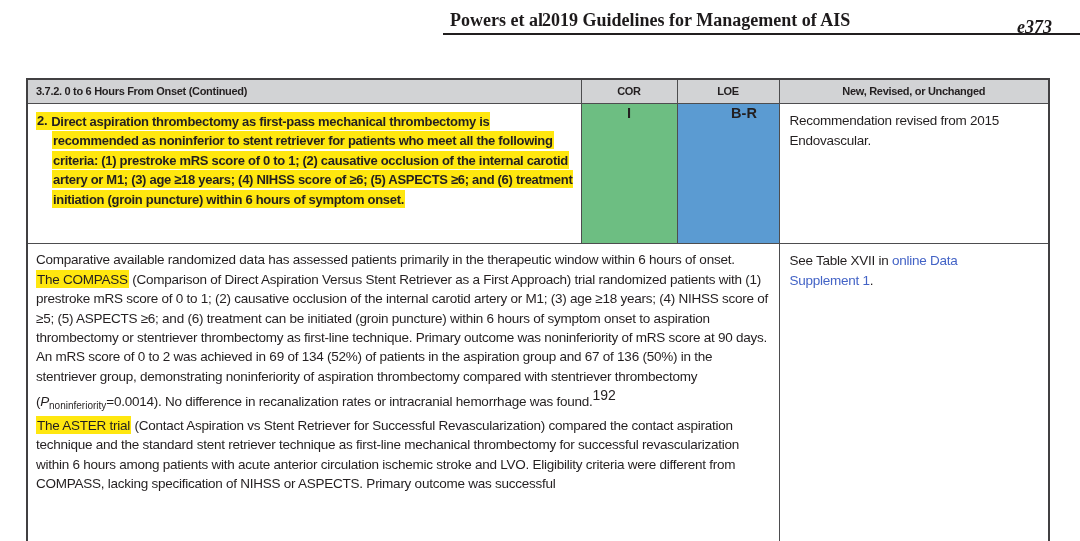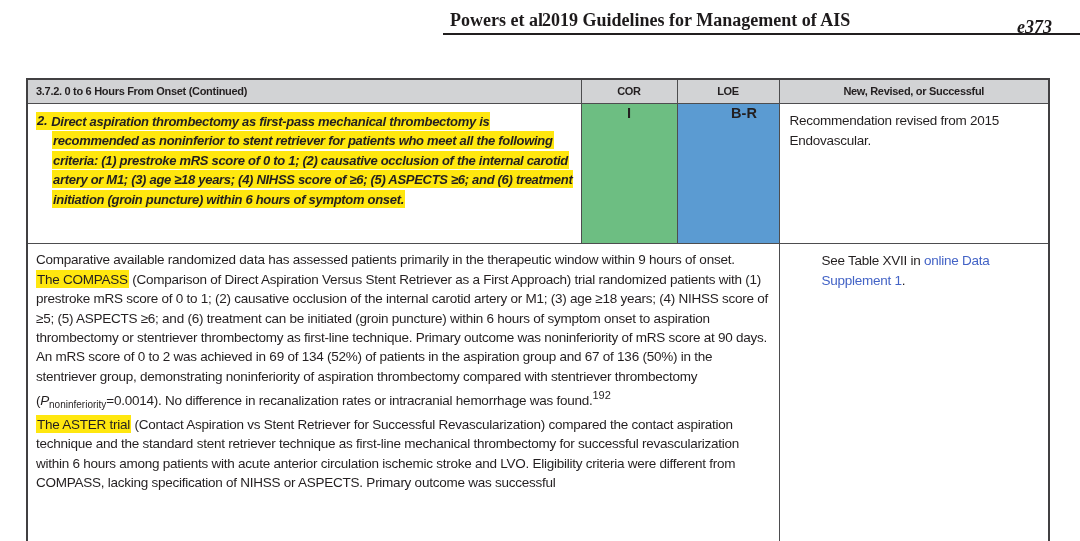--- a/index.html
+++ b/index.html
@@ -27,35 +27,35 @@
   }
   .rec-table th,.rec-table td{border:1px solid var(--grid); vertical-align:top;}
   .rec-table{border:2px solid #414042;}
   thead th{
     background:var(--headerbg); height:18px; font-weight:bold; font-size:11px;
     letter-spacing:-0.3px; vertical-align:middle; text-align:center; padding:2px 4px;
   }
   th.sec{text-align:left; padding-left:8px;}
   .rec-row td{height:140px;}
   .rec-cell{padding:7px 6px 0 8px;}
-  .rec-item{padding-left:16px; text-indent:-16px; font-weight:bold; font-size:13px; letter-spacing:-0.3px; line-height:19.5px;font-style:italic;}
+  .rec-item{padding-left:16px; text-indent:-16px; font-weight:bold; font-size:13px; letter-spacing:-0.3px; line-height:19.5px;}
   .hl{background:var(--highlight); -webkit-box-decoration-break:clone; box-decoration-break:clone; padding:1.5px 1px;}
   .rec-num{padding-right:4px;}
   .cor-cell{background:var(--green);}
   .loe-cell{background:var(--blue);padding-left:32px;}
   .cor-cell,.loe-cell{vertical-align:middle; text-align:center; font-weight:bold; font-size:14.5px; letter-spacing:0;}
   .note-cell{padding:7px 16px 0 10px;}
   .disc-cell{padding:6px 8px 0 8px;}
   .disc-wrap{min-height:300px; max-width:742px;}
   .para{margin:0;}
   .it{font-style:italic;}
-  sup{font-size:11px; letter-spacing:0;}
+  sup{font-size:14px; letter-spacing:0;}
   sub{font-size:10px; letter-spacing:0;}
   .link{color:var(--link); cursor:pointer;}
-  .side-note{max-width:202px;margin-left:32px;}
+  .side-note{max-width:202px;}
 </style>
 </head>
 <body>
 
 <div class="page">
 
   <header class="running-head">
     <span class="rh-authors">Powers et al</span>
     <span class="rh-title">2019 Guidelines for Management of AIS</span>
     <span class="rh-page">e373</span>
@@ -67,38 +67,38 @@
       <col style="width:554px">
         <col style="width:96px">
         <col style="width:102px">
         <col style="width:270px">
     </colgroup>
     <thead>
       <tr>
         <th class="sec">3.7.2. 0 to 6 Hours From Onset (Continued)</th>
         <th>COR</th>
         <th>LOE</th>
-        <th>New, Revised, or Successful</th>
+        <th>New, Revised, or Unchanged</th>
       </tr>
     </thead>
     <tbody>
       <tr class="rec-row">
         <td class="rec-cell">
           <div class="rec-item">
             <span class="hl"><span class="rec-num">2.</span><span>Direct aspiration thrombectomy as first-pass mechanical thrombectomy is recommended as noninferior to stent retriever for patients who meet all the following criteria: (1) prestroke mRS score of 0 to 1; (2) causative occlusion of the internal carotid artery or M1; (3) age ≥18 years; (4) NIHSS score of ≥6; (5) ASPECTS ≥6; and (6) treatment initiation (groin puncture) within 6 hours of symptom onset.</span></span>
           </div>
         </td>
         <td class="cor-cell">I</td>
         <td class="loe-cell">B-R</td>
         <td class="note-cell">Recommendation revised from 2015 Endovascular.</td>
       </tr>
       <tr>
         <td colspan="3" class="disc-cell">
           <div class="disc-wrap">
-              <div class="para"><span>Comparative available randomized data has assessed patients primarily in the therapeutic window within 9 hours of onset.</span></div>
+              <div class="para"><span>Comparative available randomized data has assessed patients primarily in the therapeutic window within 6 hours of onset.</span></div>
               <div class="para"><span class="hl">The COMPASS</span><span> (Comparison of Direct Aspiration Versus Stent Retriever as a First Approach) trial randomized patients with (1) prestroke mRS score of 0 to 1; (2) causative occlusion of the internal carotid artery or M1; (3) age ≥18 years; (4) NIHSS score of ≥5; (5) ASPECTS ≥6; and (6) treatment can be initiated (groin puncture) within 6 hours of symptom onset to aspiration thrombectomy or stentriever thrombectomy as first-line technique. Primary outcome was noninferiority of mRS score at 90 days. An mRS score of 0 to 2 was achieved in 69 of 134 (52%) of patients in the aspiration group and 67 of 136 (50%) in the stentriever group, demonstrating noninferiority of aspiration thrombectomy compared with stentriever thrombectomy (</span><span class="it">P</span><sub>noninferiority</sub><span>=0.0014). No difference in recanalization rates or intracranial hemorrhage was found.</span><sup>192</sup></div>
               <div class="para"><span class="hl">The ASTER trial</span><span> (Contact Aspiration vs Stent Retriever for Successful Revascularization) compared the contact aspiration technique and the standard stent retriever technique as first-line mechanical thrombectomy for successful revascularization within 6 hours among patients with acute anterior circulation ischemic stroke and LVO. Eligibility criteria were different from COMPASS, lacking specification of NIHSS or ASPECTS. Primary outcome was successful</span></div>
             </div>
         </td>
         <td class="note-cell">
           <div class="side-note"><span>See Table XVII in </span><span class="link">online Data Supplement 1</span><span>.</span></div>
         </td>
       </tr>
     </tbody>
   </table>

